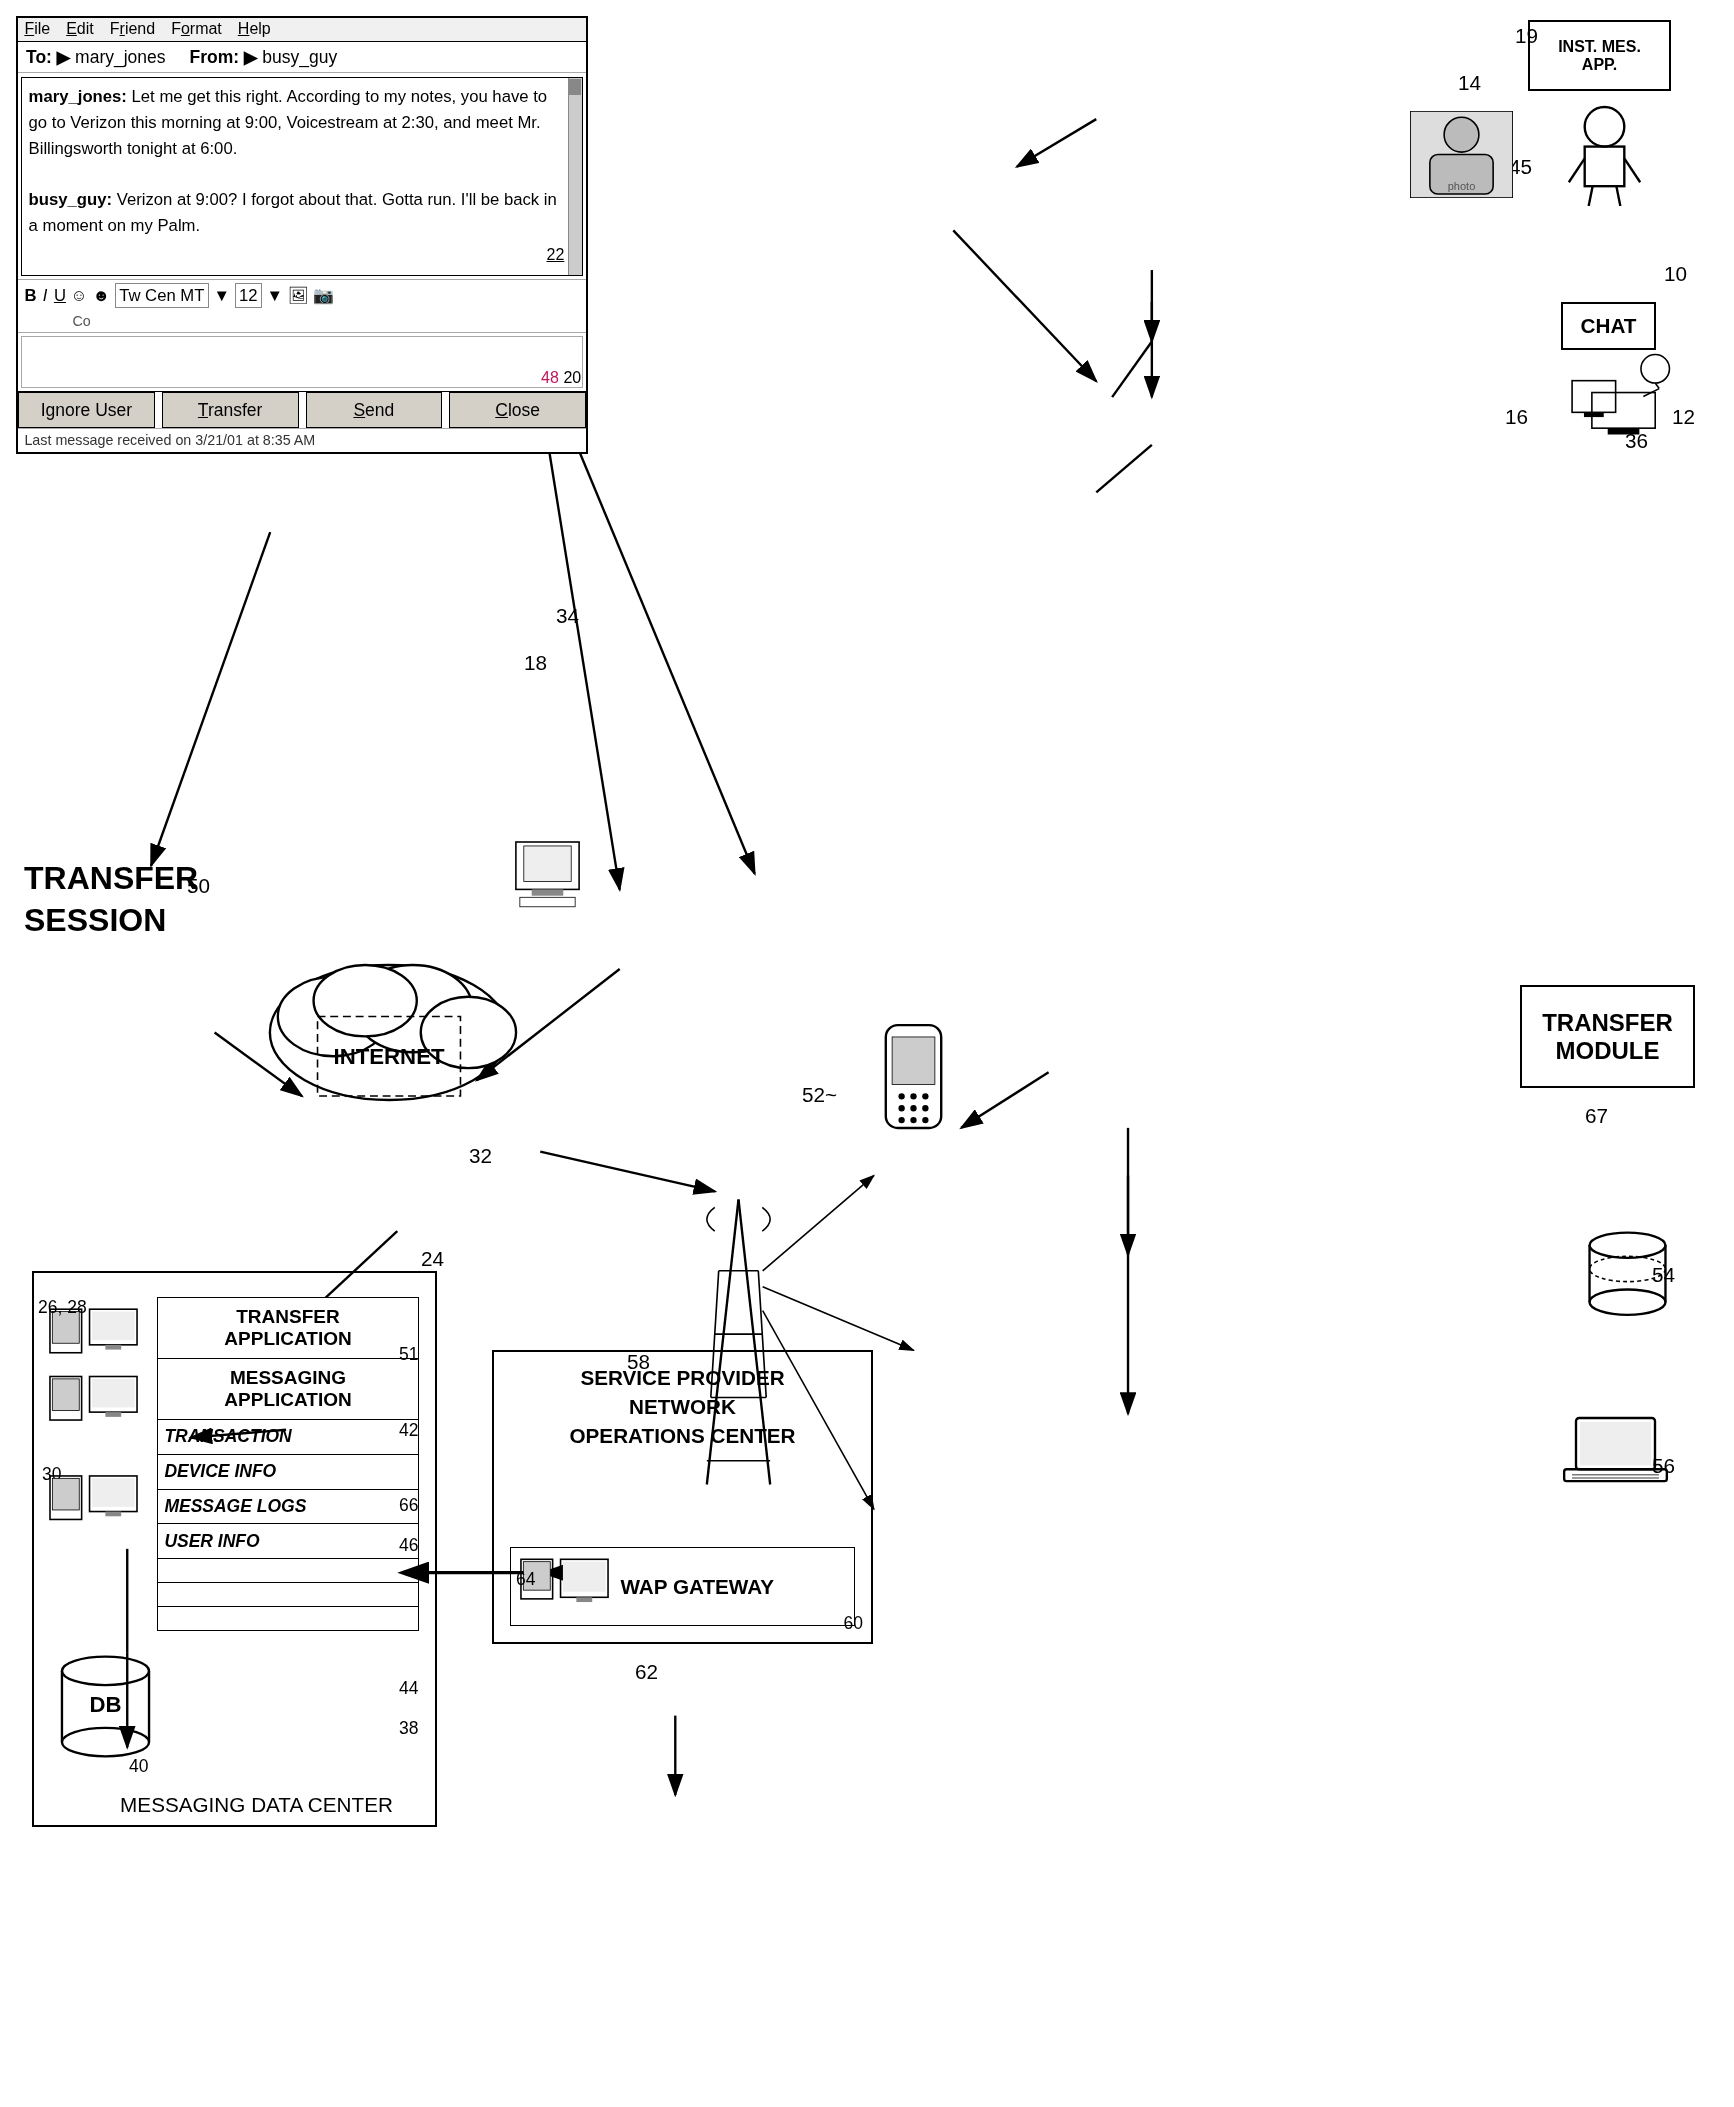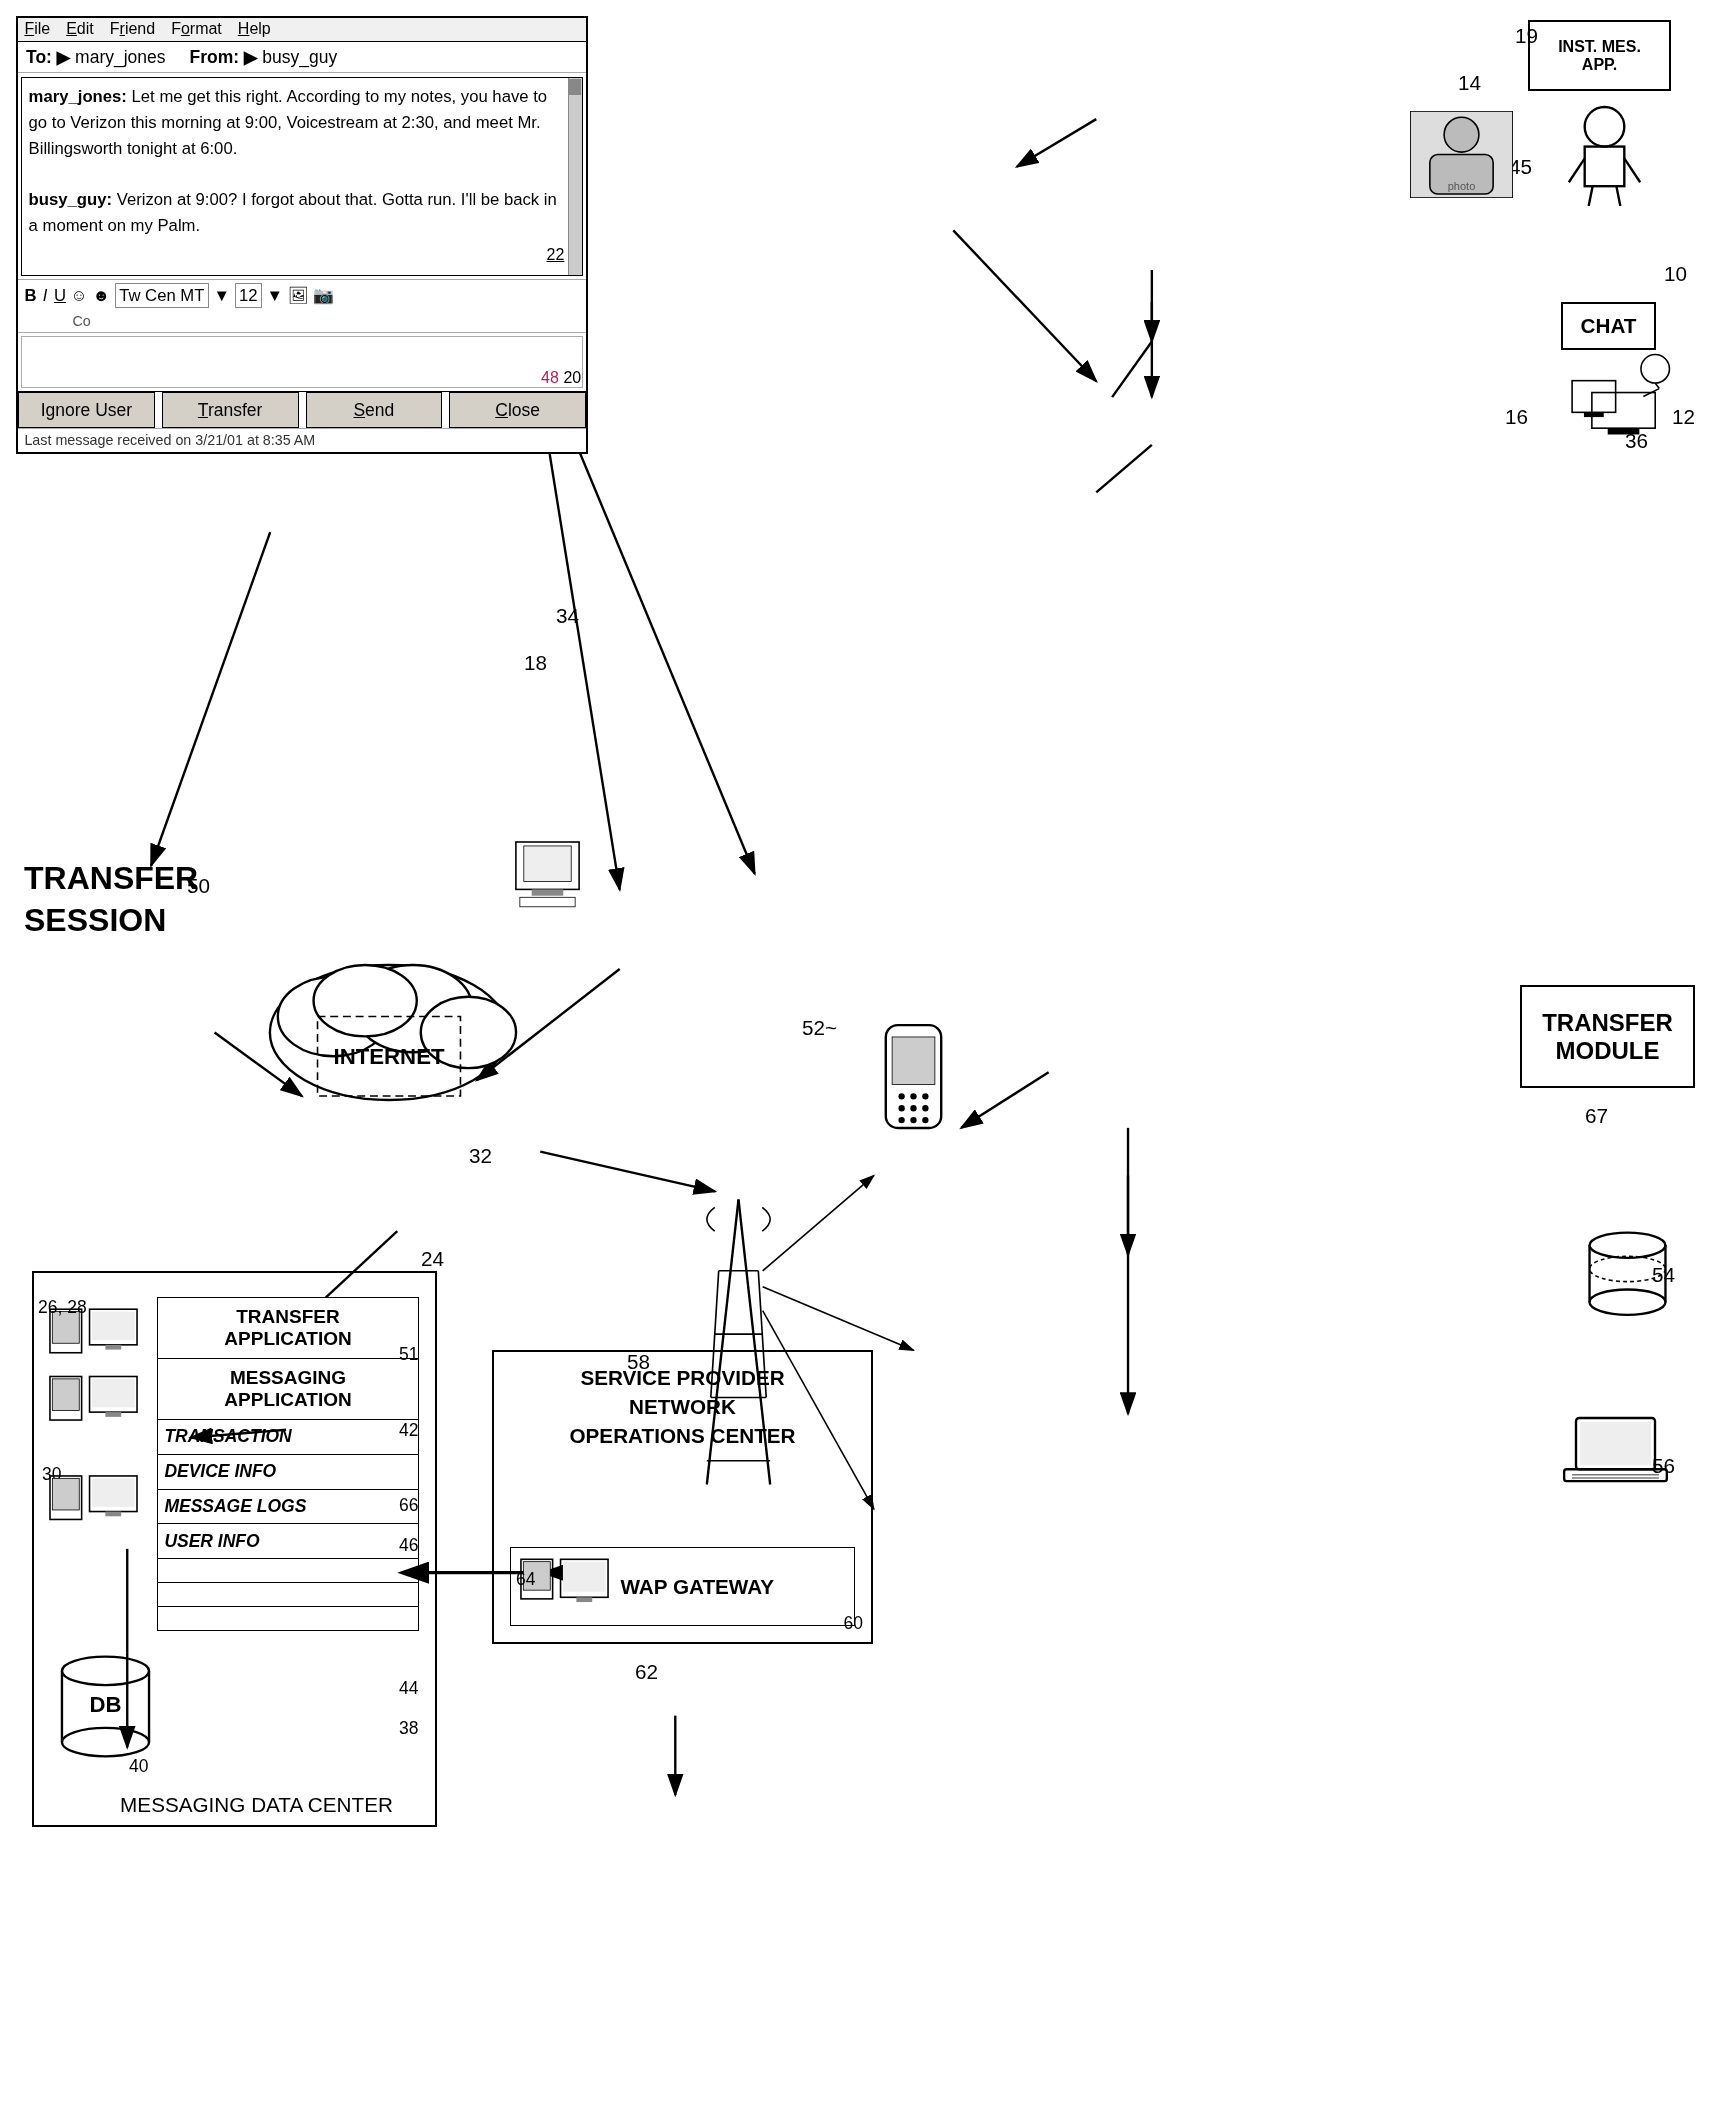--- a/index.html
+++ b/index.html
@@ -460,21 +460,21 @@
       <circle cx="75" cy="100" r="4" fill="#000"></circle>
       <circle cx="45" cy="115" r="4" fill="#000"></circle>
       <circle cx="60" cy="115" r="4" fill="#000"></circle>
       <circle cx="75" cy="115" r="4" fill="#000"></circle>
       <circle cx="45" cy="130" r="4" fill="#000"></circle>
       <circle cx="60" cy="130" r="4" fill="#000"></circle>
       <circle cx="75" cy="130" r="4" fill="#000"></circle>
     </svg>
   </div>
 
-  <div class="ref-num" style="top:1016px; left:802px;text-align:right;">52~</div>
+  <div class="ref-num" style="top:1083px; left:802px;text-align:right;">52~</div>
 
   <div style="position:absolute; top:985px; right:40px; width:175px; height:103px; border:2.4px solid #000; background:#fff; display:flex; align-items:center; justify-content:center; font-size:24px; font-weight:bold; text-align:center;">TRANSFER<br>MODULE</div>
 
   <div class="ref-num" style="top:1104px; right:127px;">67</div>
 
   <div style="position:absolute; top:1231px; right:64px;">
     <svg width="87" height="87" xmlns="http://www.w3.org/2000/svg" viewBox="0 0 110 110">
       <ellipse cx="55" cy="18" rx="48" ry="16" fill="none" stroke="#000" stroke-width="3"></ellipse>
       <line x1="7" y1="18" x2="7" y2="90" stroke="#000" stroke-width="3"></line>
       <line x1="103" y1="18" x2="103" y2="90" stroke="#000" stroke-width="3"></line>

